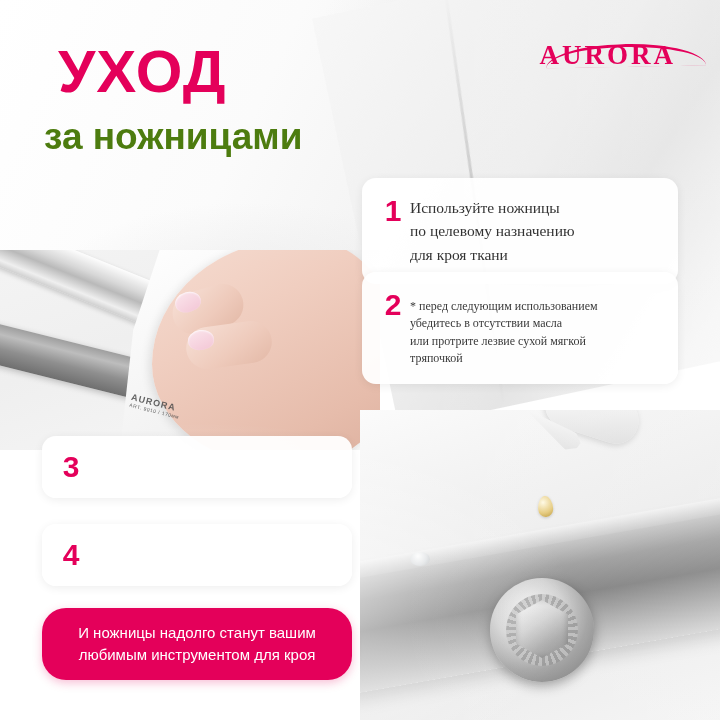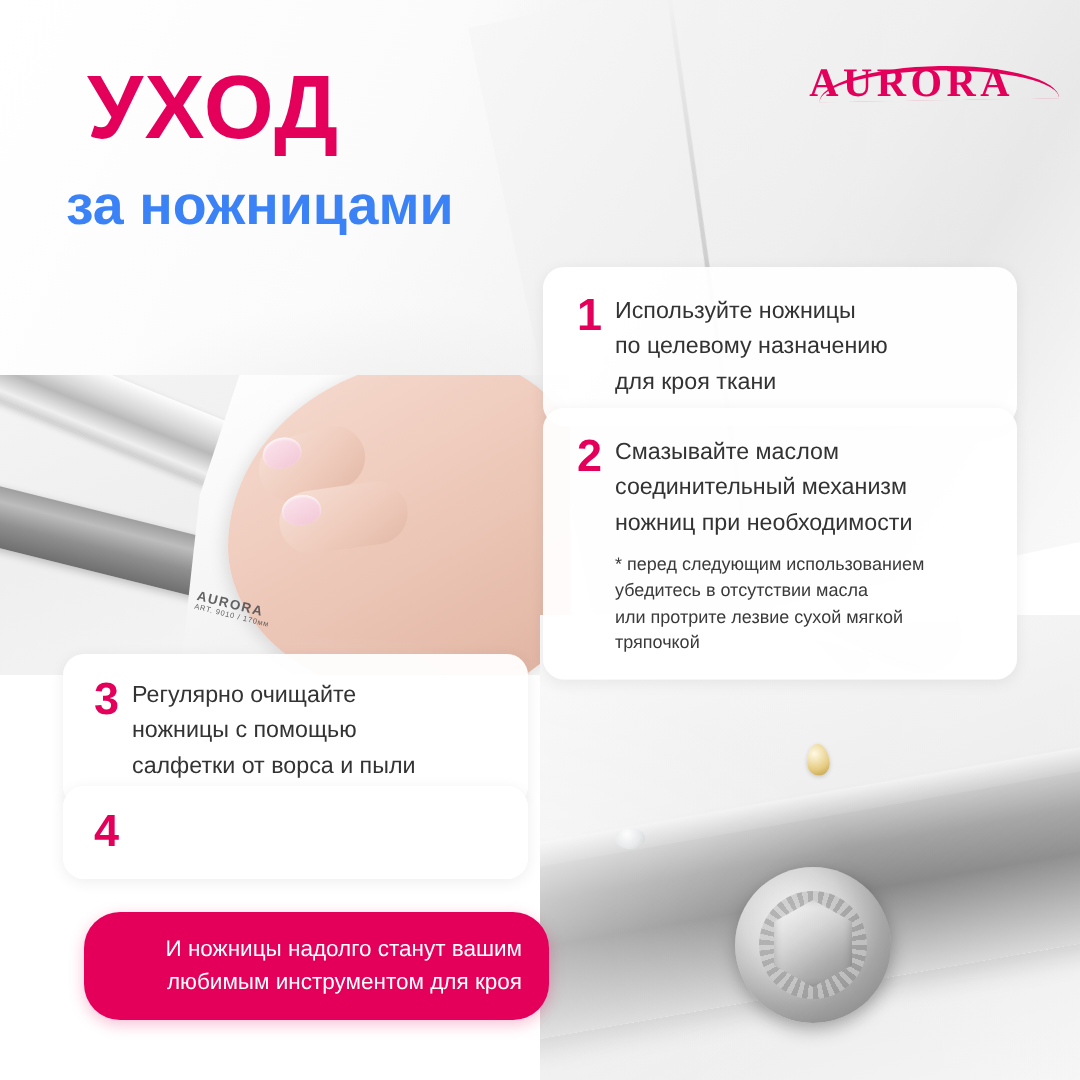--- a/index.html
+++ b/index.html
@@ -237,21 +237,21 @@
     font-size: 60px;
     font-weight: bold;
     color: #e4005a;
     letter-spacing: 1px;
     line-height: 1;
     margin: 16px;
   }
   .title-sub {
     font-size: 37px;
     font-weight: bold;
-    color: #3b82f6;
+    color: #4d7c0f;
     line-height: 1;
     margin: 2px 0 0 2px;
   }
 
   .brand {
     position: absolute;
     right: 44px; top: 40px;
     display: flex;
     align-items: center;
   }
@@ -282,21 +282,21 @@
   }
   .card .num {
     color: #e4005a;
     font-size: 30px;
     font-weight: bold;
     line-height: 1;
     width: 34px;
     flex: 0 0 34px;
     text-align: center;
   }
-  .card .body { flex: 1 1 auto; }
+  .card .body { flex: 1 1 auto; font-family: Liberation Serif, serif; }
   .card .txt {
     color: #333333;
     font-size: 15.5px;
     line-height: 1.5;
     white-space: pre-line;
   }
   .card .note {
     margin-top: 8px;
     color: #3a3a3a;
     font-size: 12px;
@@ -313,24 +313,23 @@
     position: absolute;
     left: 42px; top: 608px;
     width: 310px;
     padding: 14px 18px;
     box-sizing: border-box;
     background: #e4005a;
     color: #ffffff;
     border-radius: 24px;
     font-size: 15px;
     line-height: 1.45;
-    text-align: right;
+    text-align: center;
     white-space: pre-line;
     box-shadow: 0 3px 10px rgba(228,0,90,0.25);
-    margin-left: 14px;
   }
 </style>
 </head>
 <body>
 
 <div id="poster">
 
   <div class="bg-layer">
     <div class="bg-fabric-top"></div>
     <div class="fold-edge"></div>
@@ -384,37 +383,29 @@
       <div class="body">
         <div class="txt">Используйте ножницы
 по целевому назначению
 для кроя ткани</div>
       </div>
     </div>
 
     <div class="card" id="card2">
       <div class="num">2</div>
       <div class="body">
-        <div class="txt">Смазывайте маслом
-соединительный механизм
-ножниц при необходимости</div>
         <div class="note">* перед следующим использованием
 убедитесь в отсутствии масла
 или протрите лезвие сухой мягкой
 тряпочкой</div>
       </div>
     </div>
 
     <div class="card" id="card3">
       <div class="num">3</div>
-      <div class="body">
-        <div class="txt">Регулярно очищайте
-ножницы с помощью
-салфетки от ворса и пыли</div>
-      </div>
     </div>
 
     <div class="card" id="card4">
       <div class="num">4</div>
     </div>
 
     <div class="cta">И ножницы надолго станут вашим
 любимым инструментом для кроя</div>
 
   </div>

